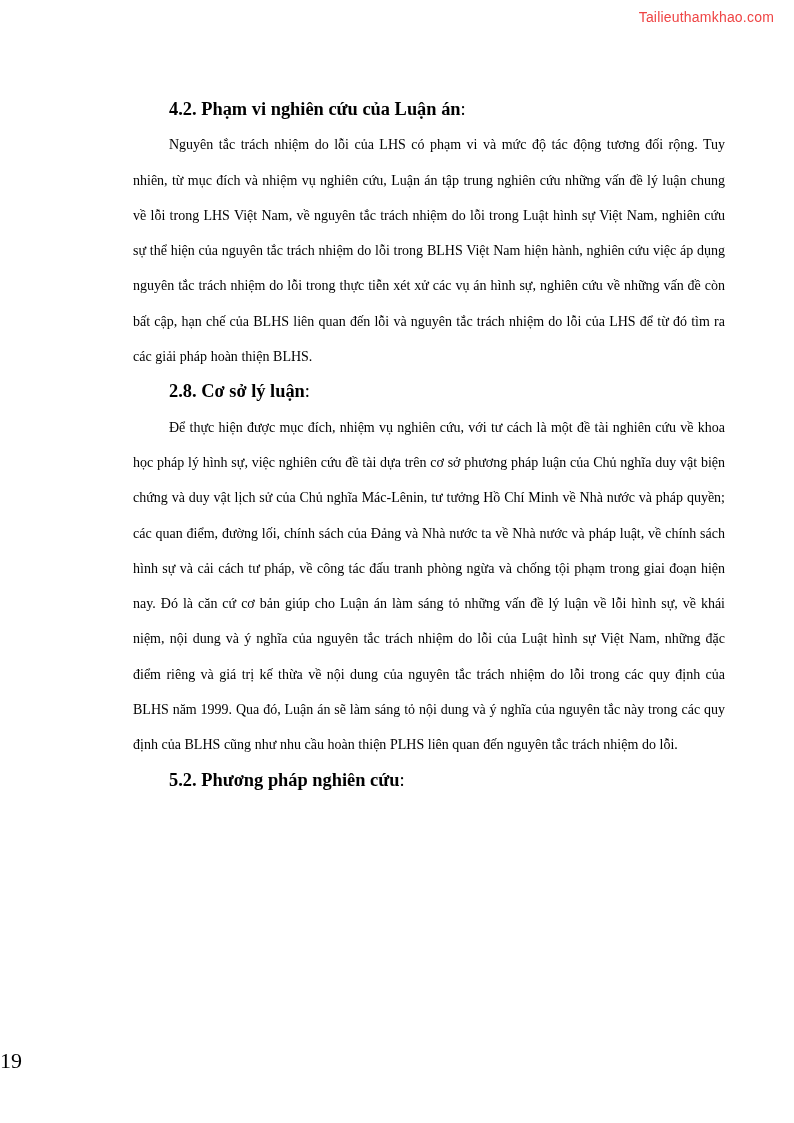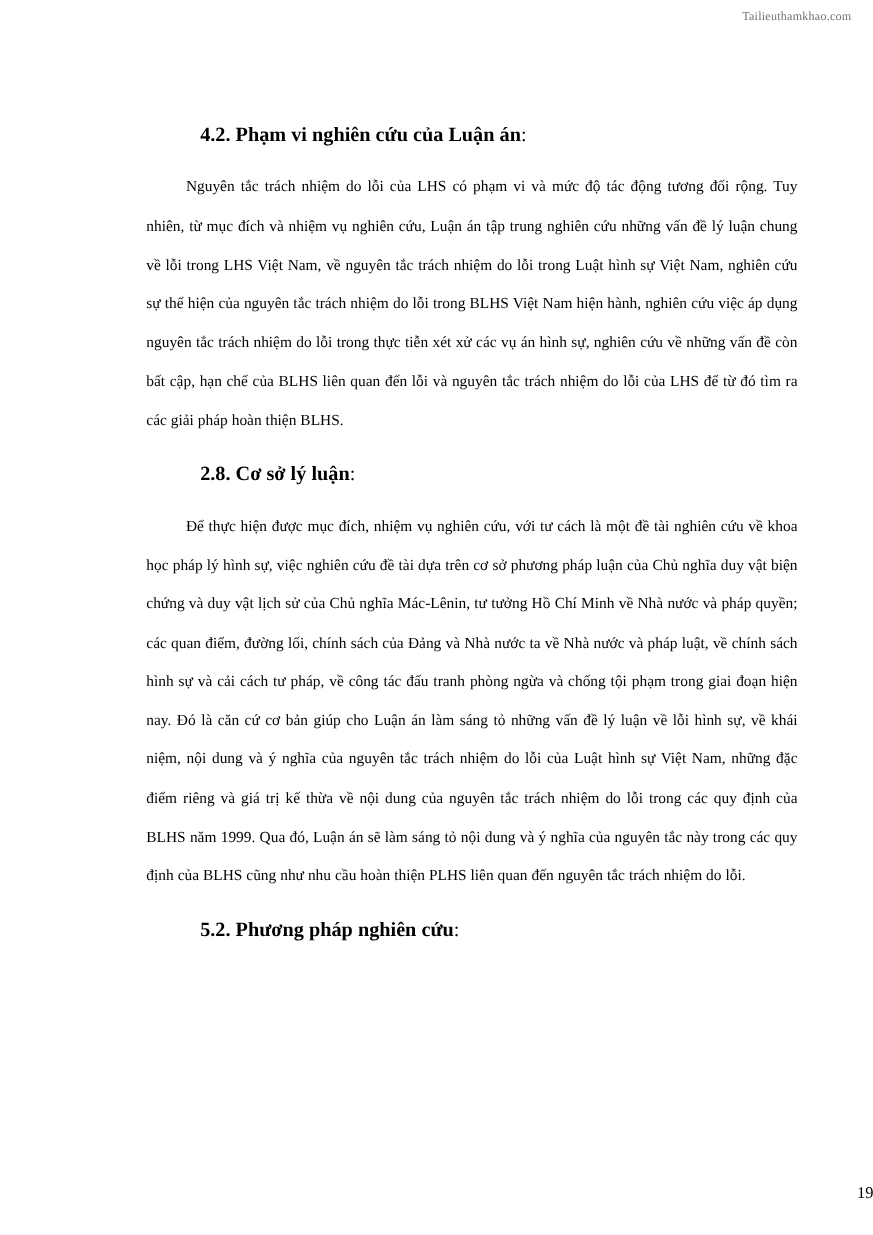--- a/index.html
+++ b/index.html
@@ -21,24 +21,24 @@
     position: absolute;
     inset: 0;
     background: #ffffff;
   }
 
   
   .watermark {
     position: absolute;
     top: 9px;
     right: 20px;
-    font-family: Liberation Serif, serif;
-    font-size: 11px;
+    font-family: Liberation Sans, sans-serif;
+    font-size: 14px;
     letter-spacing: 0.2px;
-    color: #737373;
+    color: #ef4444;
     white-space: nowrap;
     user-select: none;
   }
 
   
   .content {
     position: absolute;
     left: 133px;
     top: 92px;
     width: 592px;
@@ -49,21 +49,21 @@
     font-size: 14px;
     line-height: 35.3px;
     text-align: justify;
     text-justify: inter-word;
     text-indent: 36px;
     hyphens: none;
     word-spacing: 0.1px;
   }
 
   .heading {
-    margin: 13px;
+    margin: 0;
     font-size: 18.4px;
     line-height: 35.3px;
     text-indent: 36px;
     font-weight: normal;
     text-align: left;
   }
   .heading .h-bold {
     font-weight: bold;
   }
 
@@ -71,24 +71,23 @@
   .para:last-of-type {
     text-align: justify;
   }
 
   
   .folio {
     position: absolute;
     left: 0;
     right: 0;
     top: 1049px;
-    text-align: right;
-    font-size: 15px;
+    text-align: left;
+    font-size: 22px;
     line-height: 24px;
-    margin-top: 24px;
   }
 </style>
 </head>
 <body>
 
 <div class="page">
 
   <div class="watermark">Tailieuthamkhao.com</div>
 
   <div class="content">

